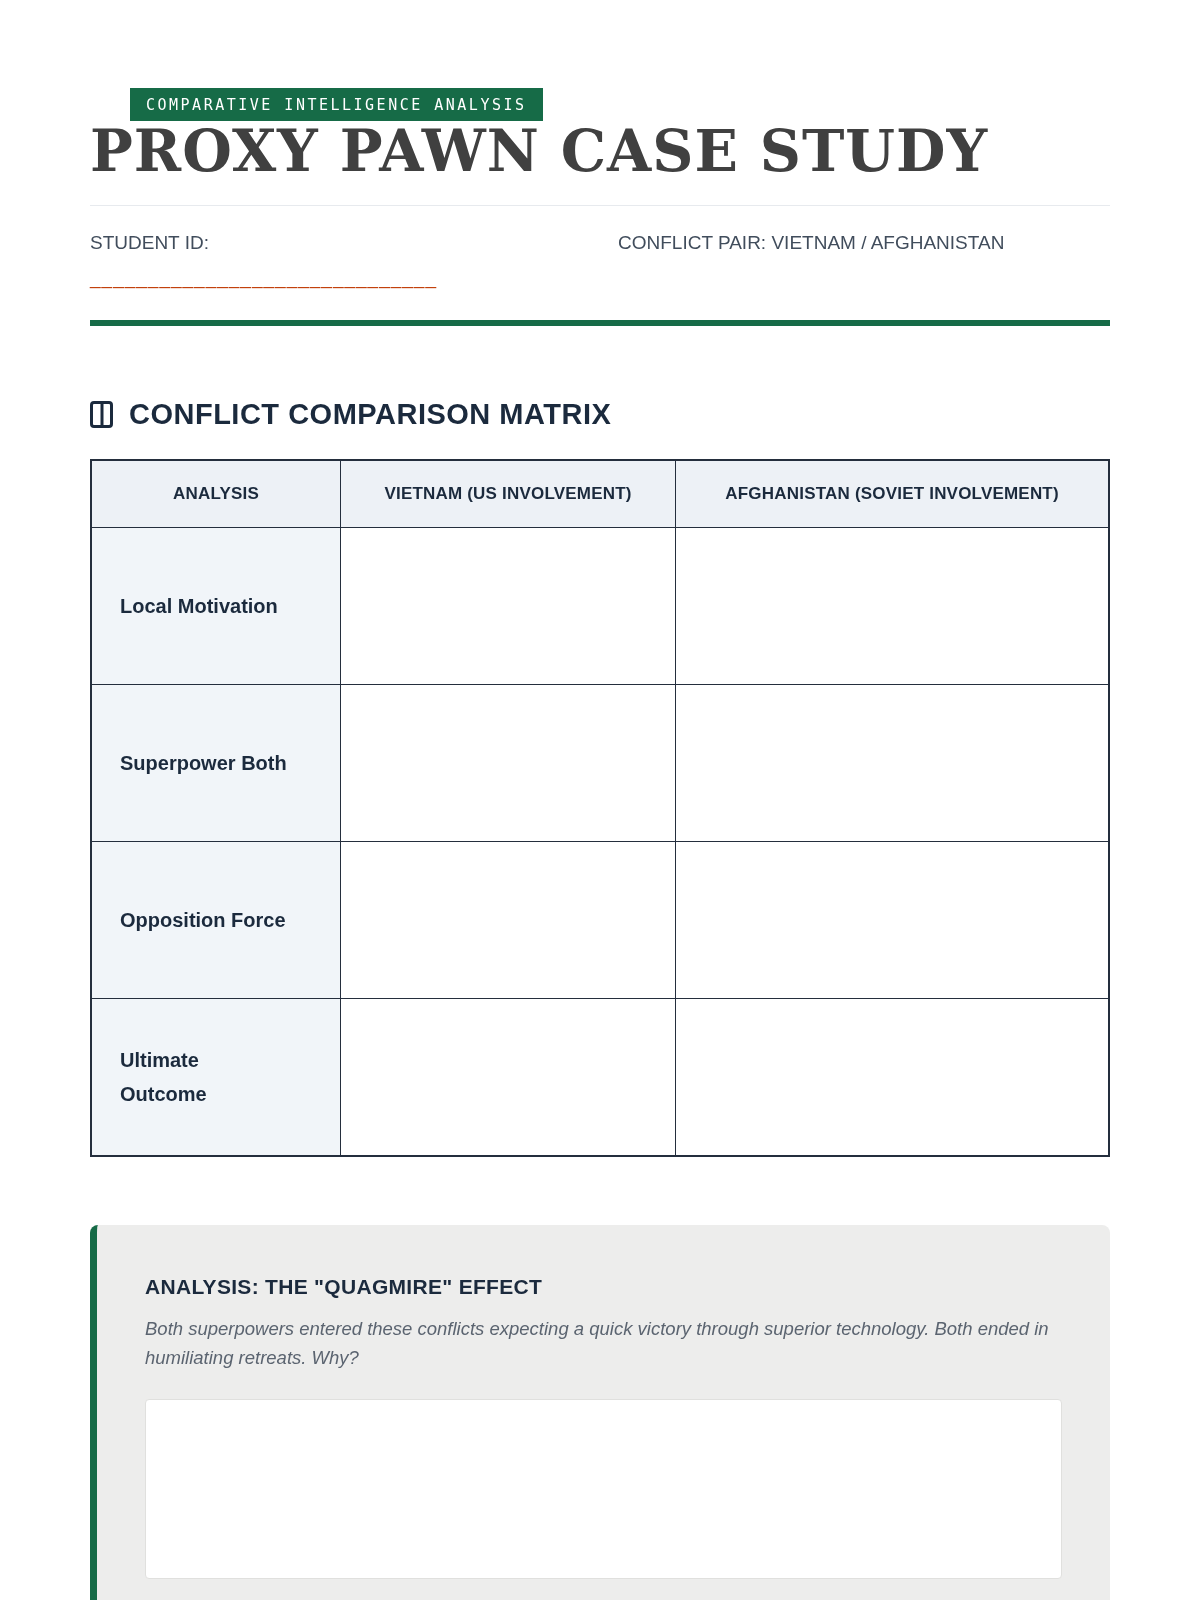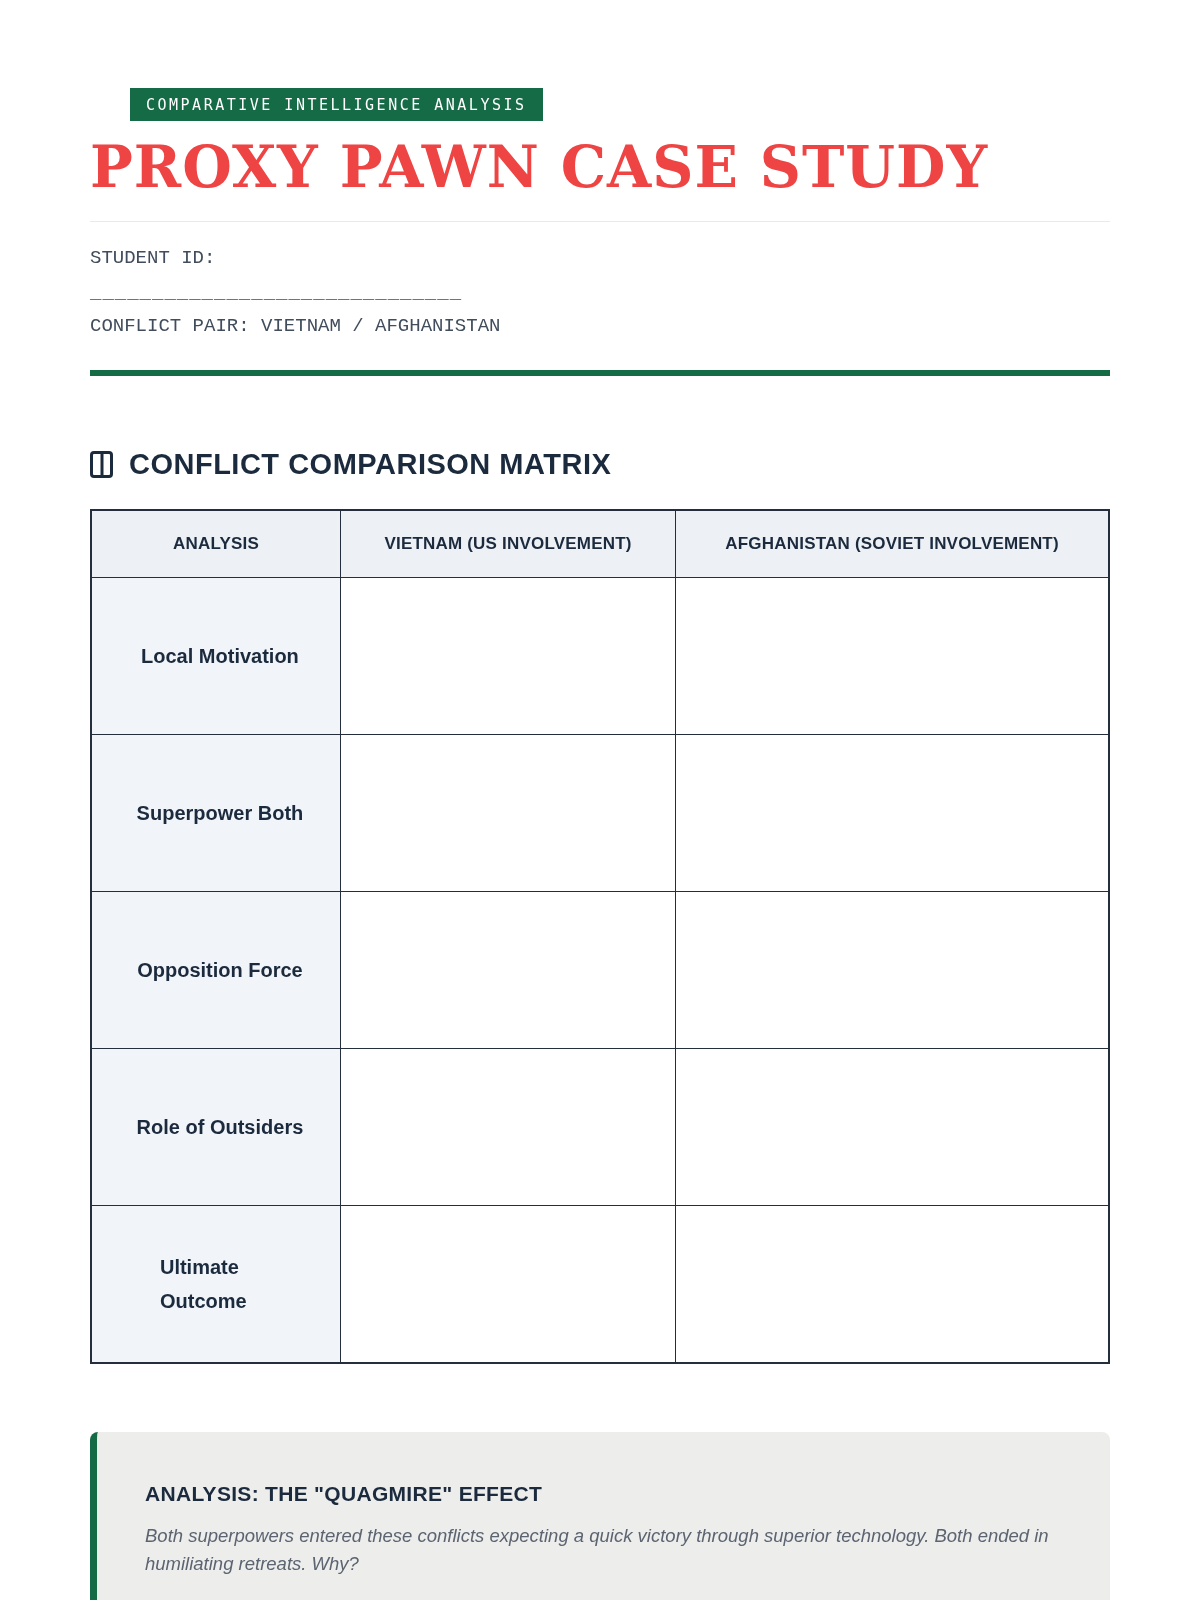--- a/index.html
+++ b/index.html
@@ -16,35 +16,34 @@
     display:inline-block;
     background:#166b47; color:#ffffff;
     font-family:"DejaVu Sans Mono", monospace;
     font-size:15px; letter-spacing:2.5px;
     padding:8px 16px 7px 16px;
     margin-left:40px;
   }
 
   
   h1.title {
-    margin-top:16px;
     font-family:"DejaVu Serif", serif;
     font-weight:bold;
     font-size:57px; line-height:1.05;
     letter-spacing:1px;
-    color:#ef4444;
+    color:#404040;
   }
   .title-hairline { border-bottom:1px solid #e7eaee; margin-top:24px; }
 
   
   .meta-row {
     display:flex; justify-content:space-between;
     margin-top:20px;
-    font-family:Liberation Mono, monospace;
-    font-size:19px; color:#414d5c; line-height:1.75;flex-direction:column;
+    font-family:Liberation Sans, sans-serif;
+    font-size:19px; color:#414d5c; line-height:1.75;
   }
   .meta-left { flex:1; }
   .blank { margin-top:2px; letter-spacing:1px; color:#c2410c; }
   .meta-right { width:492px; }
 
   
   .rule { height:6px; background:#166b47; margin-top:26px; }
 
   
   .section-head {
@@ -64,21 +63,21 @@
     font-size:29px; font-weight:700; letter-spacing:0.5px;
     color:#1b2a3d;
   }
 
   
   .table {
     margin-top:28px;
     border:2px solid #242e3d;
   }
   .t-row { display:grid; grid-template-columns:24.5% 33% 42.5%; }
-  .t-row + .t-row .t-cell { border-top:1.5px solid #242e3d;justify-content:center; }
+  .t-row + .t-row .t-cell { border-top:1.5px solid #242e3d; }
   .t-cell { border-right:1.5px solid #242e3d; }
   .t-cell:last-child { border-right:none; }
   .t-head .t-cell {
     background:#edf1f6;
     min-height:66px;
     display:flex; align-items:center; justify-content:center;
     font-size:17px; font-weight:700; letter-spacing:0.2px;
     color:#1b2a3d; text-align:center; padding:10px 8px;
   }
   .t-body-row .t-cell { min-height:157px; background:#ffffff; }
@@ -167,27 +166,20 @@
     </div>
 
     <div class="t-row t-body-row">
       <div class="t-cell feature-cell">
           <span>Opposition Force</span>
         </div>
       <div class="t-cell"></div>
       <div class="t-cell"></div>
     </div>
 
-    <div class="t-row t-body-row">
-      <div class="t-cell feature-cell">
-          <span>Role of Outsiders</span>
-        </div>
-      <div class="t-cell"></div>
-      <div class="t-cell"></div>
-    </div>
 
     <div class="t-row t-body-row wrap-label">
       <div class="t-cell feature-cell">
           <span>Ultimate Outcome</span>
         </div>
       <div class="t-cell"></div>
       <div class="t-cell"></div>
     </div>
   </div>
 

